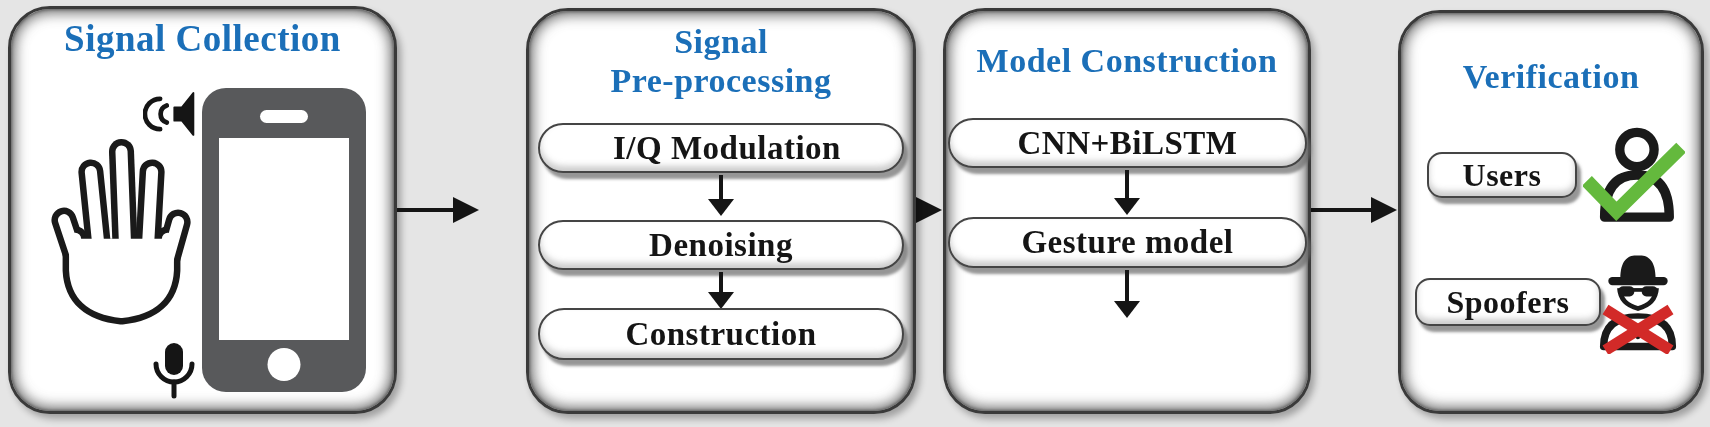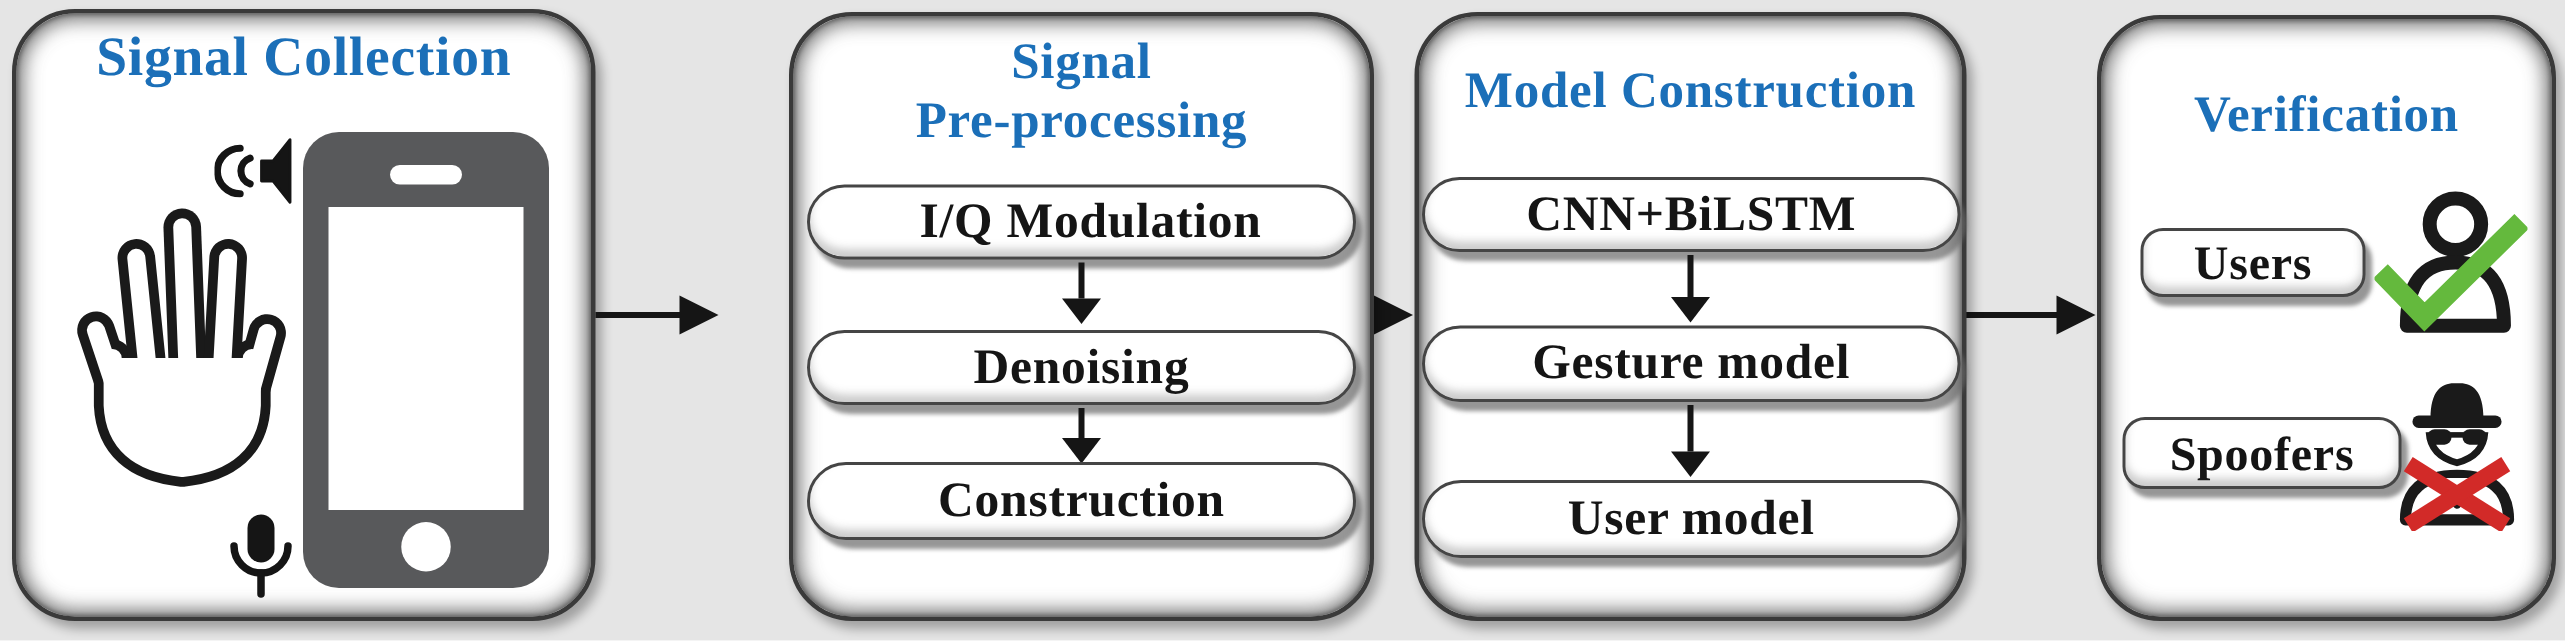--- a/index.html
+++ b/index.html
@@ -142,21 +142,20 @@
     <div class="pill" style="left:2px;top:107px;width:359px;height:50px;">CNN+BiLSTM</div>
     <div class="varrow" style="left:167px;top:159px;height:45px;">
       <div class="shaft"></div>
         <div class="head"></div>
     </div>
     <div class="pill" style="left:2px;top:206px;width:359px;height:51px;">Gesture model</div>
     <div class="varrow" style="left:167px;top:259px;height:48px;">
       <div class="shaft"></div>
         <div class="head"></div>
     </div>
-    <div class="pill" style="left:2px;top:309px;width:359px;height:52px;">User model</div>
   </div>
 
   <div class="panel" style="left:1398px;top:10px;width:306px;height:404px;">
     <div class="panel-title" style="top:45px;font-size:34px;">Verification</div>
 
     <div class="pill rect" style="left:26px;top:139px;width:150px;height:46px;font-size:32px;">Users</div>
     <div class="icon" style="left:182px;top:110px;">
       <svg width="102" height="102" viewBox="0 0 104 102">
         <circle cx="55" cy="26" r="17.5" fill="#fff" stroke="#1a1a1a" stroke-width="9.5"></circle>
         <path d="M 22,95 Q 22,52 55,52 Q 88,52 88,95 Z" fill="#fff" stroke="#1a1a1a" stroke-width="9.5" stroke-linejoin="round"></path>

